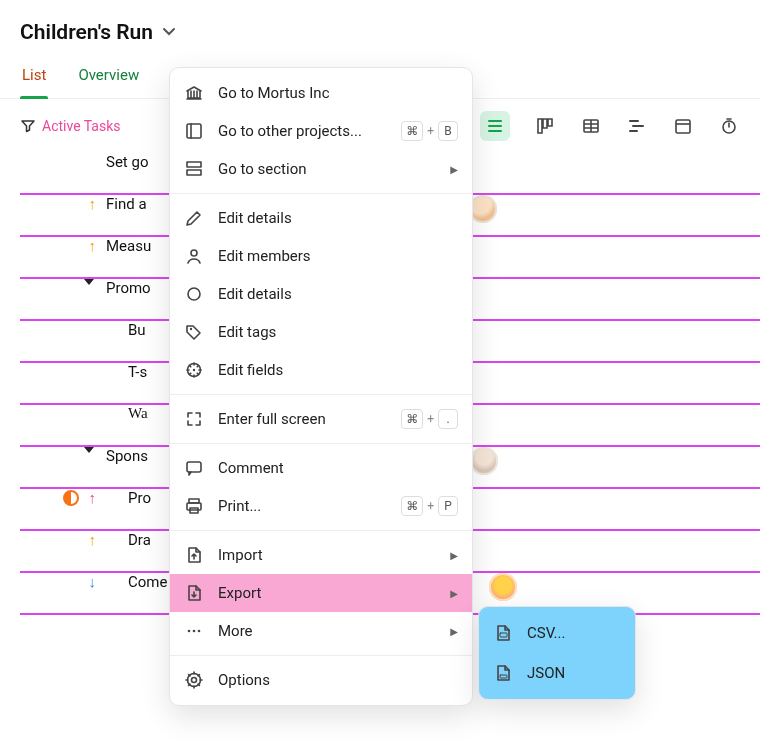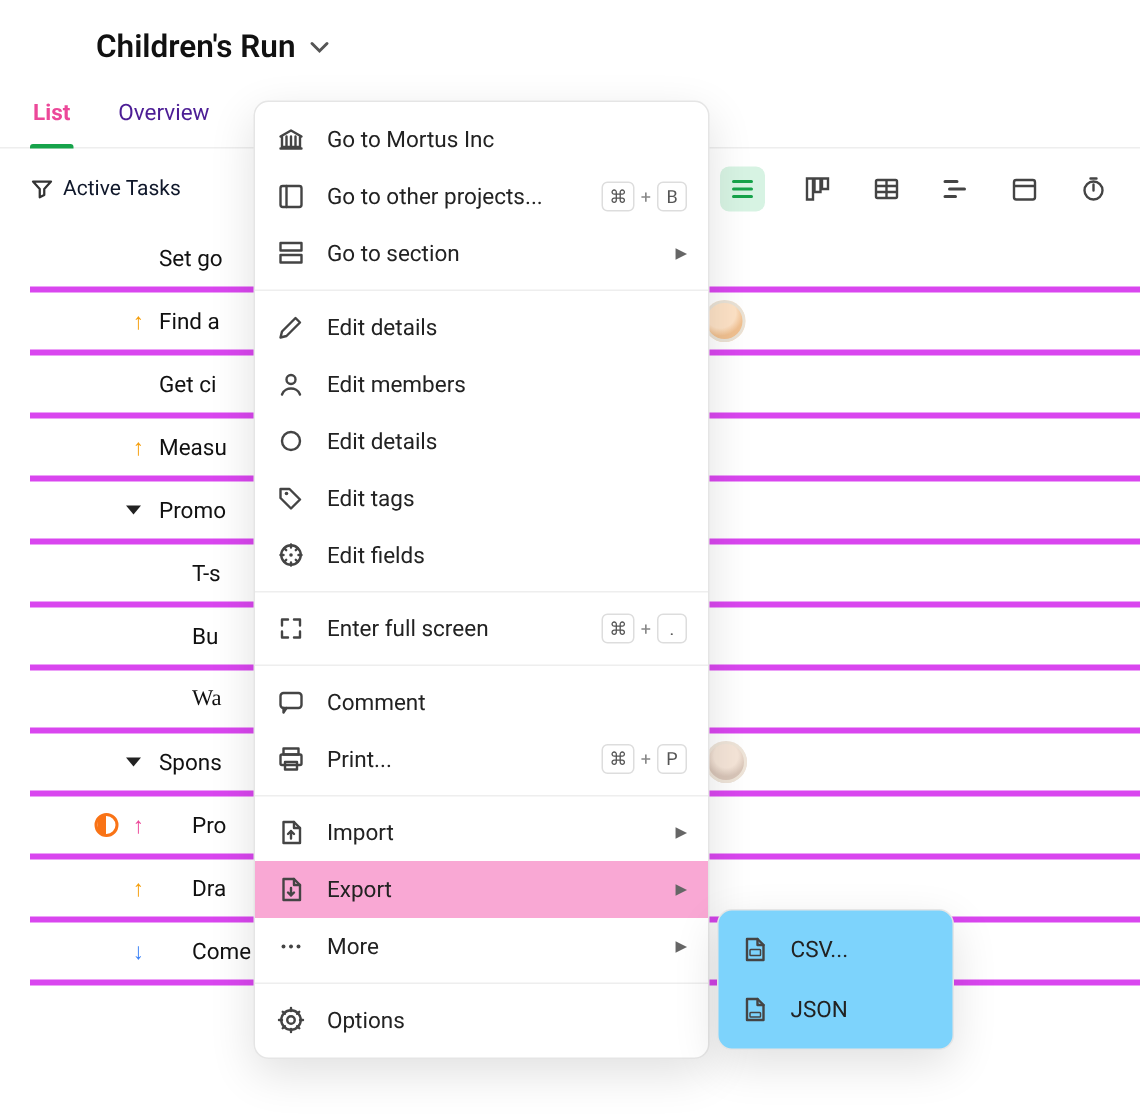--- a/index.html
+++ b/index.html
@@ -1,35 +1,35 @@
 <!DOCTYPE html>
 <html><head>
 <meta charset="utf-8">
 <style>
   * { box-sizing: border-box; margin: 0; padding: 0; }
   body { font-family: -apple-system, BlinkMacSystemFont, "Segoe UI", Roboto, sans-serif; font-size: 14px; color: #111; width: 760px; height: 746px; background: #fff; position: relative; overflow: hidden; }
   
-  .header { padding: 20px 20px 0 20px; margin-left: 44px; }
+  .header { padding: 20px 20px 0 20px; }
   .title-row { display: flex; align-items: center; gap: 8px; margin-bottom: 22px; }
   .title { font-size: 21px; font-weight: 600; }
   .chev-title { width: 16px; height: 16px; color: #555; }
   
   .tabs { display: flex; gap: 28px; border-bottom: 1px solid #eee; padding-left: 20px; }
-  .tab { padding: 0 2px 14px 2px; font-size: 15px; color: #4c1d95; cursor: pointer; position: relative; }
-  .tab.active { color: #ec4899; font-weight: 700; }
+  .tab { padding: 0 2px 14px 2px; font-size: 15px; color: #15803d; cursor: pointer; position: relative; }
+  .tab.active { color: #c2410c; font-weight: 400; }
   .tab.active::after { content: ""; position: absolute; left: 0; right: 0; bottom: -1px; height: 3px; background: #16a34a; border-radius: 2px 2px 0 0; }
   
   .toolbar { display: flex; align-items: center; padding: 12px 20px; gap: 14px; }
-  .filter-pill { display: inline-flex; align-items: center; gap: 6px; color: #0f172a; font-size: 14px; }
+  .filter-pill { display: inline-flex; align-items: center; gap: 6px; color: #ec4899; font-size: 14px; }
   .tool-icons { margin-left: auto; display: flex; gap: 24px; align-items: center; }
   .tool-icon { width: 22px; height: 22px; color: #444; display: flex; align-items: center; justify-content: center; }
   .tool-icon.active { background: #d7f3e3; color: #16a34a; border-radius: 6px; padding: 5px; width: 30px; height: 30px; }
   
   .rows { padding: 0 0 0 20px; }
-  .row { display: flex; align-items: center; height: 42px; border-bottom: 4px solid #d946ef; gap: 10px; }
+  .row { display: flex; align-items: flex-start; height: 42px; border-bottom: 2px solid #d946ef; gap: 10px; }
   .row .indicators { width: 76px; display: flex; align-items: center; gap: 10px; justify-content: flex-end; }
   .arrow { font-size: 15px; font-weight: 700; }
   .arr-up { color: #f59e0b; }
   .arr-down { color: #3b82f6; }
   .half-circle { width: 16px; height: 16px; border-radius: 50%; border: 2px solid #f97316; background: linear-gradient(90deg, #f97316 50%, #fff 50%); }
   .triangle { width: 0; height: 0; border-left: 5px solid transparent; border-right: 5px solid transparent; border-top: 6px solid #222; margin-right: 2px; }
   .row-title { font-size: 15px; color: #111; white-space: nowrap; overflow: hidden; flex: 0 0 auto; }
   .badge { display: inline-flex; align-items: center; height: 24px; padding: 0 10px; border-radius: 4px; font-size: 13px; color: #fff; }
   .badge-venue { background: #0f766e; }
   .badge-logistics { background: #9ca3af; }
@@ -136,60 +136,52 @@
         <span class="arrow arr-up">↑</span>
       </div>
       <div class="row-title">Find a</div>
       <div class="right">
         <span class="badge badge-venue">enue</span>
         <span class="due">Aug 21</span>
         <span class="avatar av1"></span>
       </div>
     </div>
     <div class="row">
+      <div class="indicators">
+        <span class="arrow arr-up">↑</span>
+      </div>
+      <div class="row-title">Measu</div>
+      <div class="right">
+        <span class="badge badge-logistics">igistics</span>
+        <span class="due"></span>
+        <span style="width: 28px; margin-left: 20px; margin-right: 30px;"></span>
+      </div>
+    </div>
+    <div class="row">
+      <div class="indicators">
+        <span class="triangle"></span>
+      </div>
+      <div class="row-title">Promo</div>
+      <div class="right">
+        <span class="badge badge-mkt">MKT</span>
+        <span class="due"></span>
+        <span style="width: 28px; margin-left: 20px; margin-right: 30px;"></span>
+      </div>
+    </div>
+    <div class="row">
       <div class="indicators"></div>
-      <div class="row-title">Get ci</div>
-      <div class="right">
-        <span class="due"></span>
-        <span style="width: 28px; margin-left: 20px; margin-right: 30px;"></span>
-      </div>
-    </div>
-    <div class="row">
-      <div class="indicators">
-        <span class="arrow arr-up">↑</span>
-      </div>
-      <div class="row-title">Measu</div>
-      <div class="right">
-        <span class="badge badge-logistics">igistics</span>
-        <span class="due"></span>
-        <span style="width: 28px; margin-left: 20px; margin-right: 30px;"></span>
-      </div>
-    </div>
-    <div class="row">
-      <div class="indicators">
-        <span class="triangle"></span>
-      </div>
-      <div class="row-title">Promo</div>
-      <div class="right">
-        <span class="badge badge-mkt">MKT</span>
+      <div class="row-title" style="padding-left: 22px;">Bu</div>
+      <div class="right">
         <span class="due"></span>
         <span style="width: 28px; margin-left: 20px; margin-right: 30px;"></span>
       </div>
     </div>
     <div class="row">
       <div class="indicators"></div>
       <div class="row-title" style="padding-left: 22px;">T-s</div>
-      <div class="right">
-        <span class="due"></span>
-        <span style="width: 28px; margin-left: 20px; margin-right: 30px;"></span>
-      </div>
-    </div>
-    <div class="row">
-      <div class="indicators"></div>
-      <div class="row-title" style="padding-left: 22px;">Bu</div>
       <div class="right">
         <span class="due"></span>
         <span style="width: 28px; margin-left: 20px; margin-right: 30px;"></span>
       </div>
     </div>
     <div class="row">
       <div class="indicators"></div>
       <div class="row-title" style="padding-left: 22px; font-family: Liberation Serif, serif;">Wa</div>
       <div class="right">
         <span class="due"></span>

